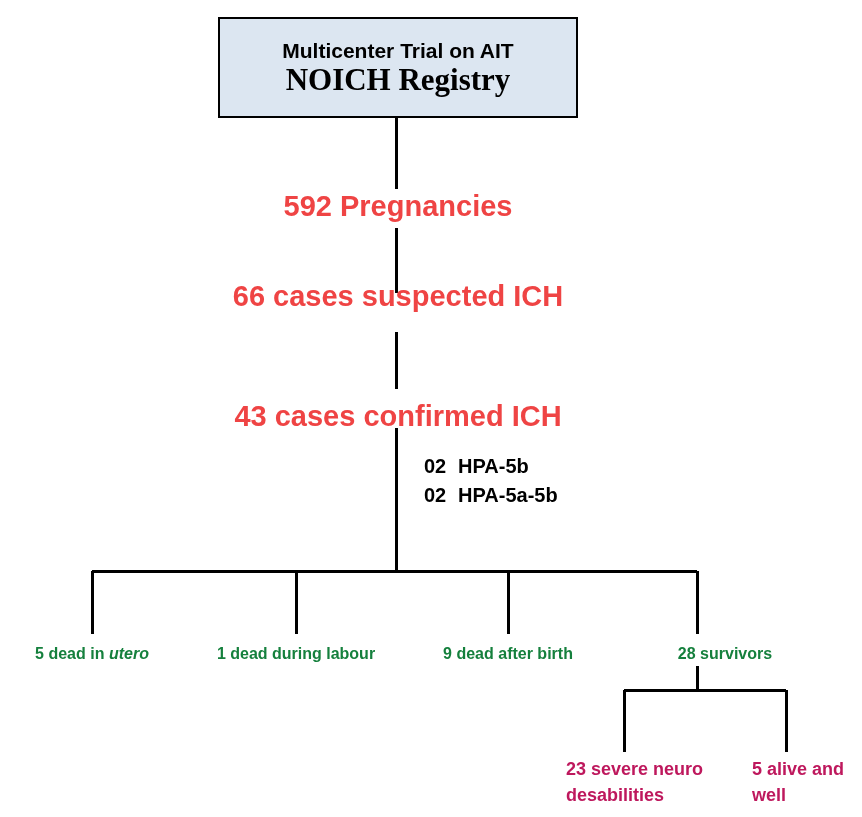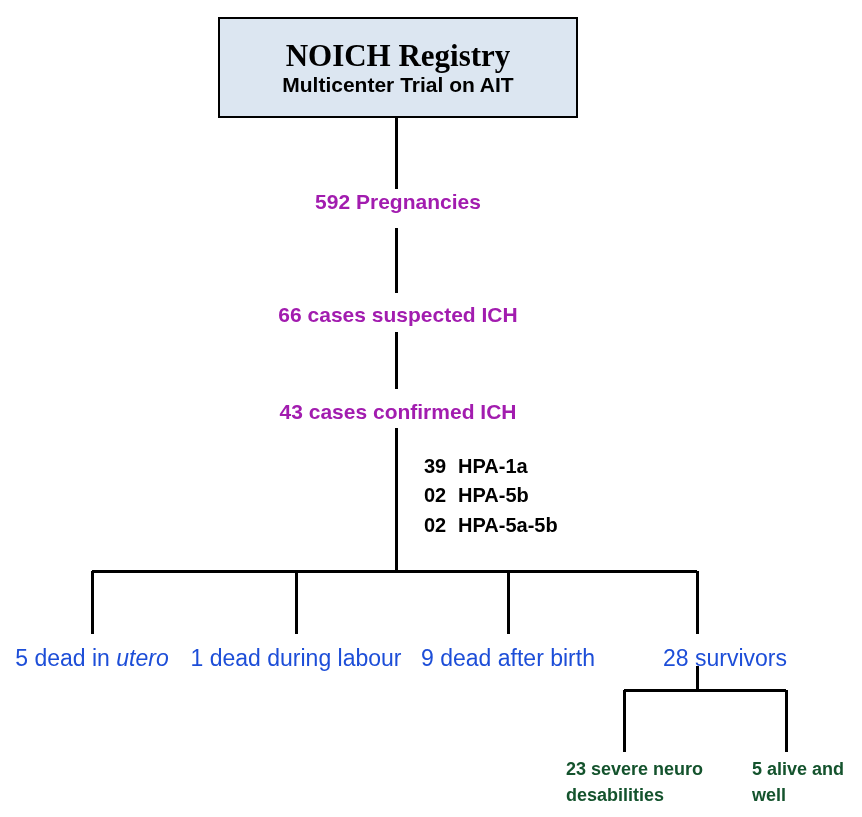--- a/index.html
+++ b/index.html
@@ -52,52 +52,52 @@
     font-family: "Liberation Sans", sans-serif;
     font-weight: bold;
     font-size: 21px;
     color: #000000;
     line-height: 1.1;
   }
   
   .stage-label {
     font-family: "Liberation Sans", sans-serif;
     font-weight: bold;
-    font-size: 21px;
-    color: #a21caf;
+    font-size: 29px;
+    color: #ef4444;
     transform: translateX(-50%);
   }
   
   #hpa-list {
     left: 424px;
     top: 452px;
     font-family: "Liberation Sans", sans-serif;
     font-weight: bold;
     font-size: 20px;
     color: #000000;
     line-height: 1.47;
     text-align: left;
   }
   .hpa-row { display: block; }
   .hpa-count { display: inline-block; width: 34px; }
   
   .outcome-label {
     font-family: "Liberation Sans", sans-serif;
-    font-weight: normal;
-    font-size: 23px;
-    color: #1d4ed8;
+    font-weight: bold;
+    font-size: 16px;
+    color: #15803d;
     transform: translateX(-50%);
   }
   .outcome-label .italic { font-style: italic; }
   
   .sub-outcome-label {
     font-family: "Liberation Sans", sans-serif;
     font-weight: bold;
     font-size: 18px;
-    color: #14532d;
+    color: #be185d;
     line-height: 1.42;
     text-align: left;
     white-space: normal;
   }
   #sub-outcome-neuro { left: 566px; top: 757px; width: 160px; }
   #sub-outcome-well  { left: 752px; top: 757px; width: 100px; }
 </style>
 </head>
 <body>
 
@@ -124,34 +124,31 @@
       <line x1="697" y1="666" x2="697" y2="690"></line>
 
       <line x1="624" y1="690" x2="786" y2="690"></line>
 
       <line x1="624" y1="690" x2="624" y2="752"></line>
       <line x1="786" y1="690" x2="786" y2="752"></line>
     </g>
   </svg>
 
   <div class="node" id="header-box">
+    <div id="header-subtitle">Multicenter Trial on AIT</div>
     <div id="header-title">NOICH Registry</div>
-    <div id="header-subtitle">Multicenter Trial on AIT</div>
   </div>
 
   <div class="node stage-label" style="left:398px; top:190px;">592 Pregnancies</div>
 
-  <div class="node stage-label" style="left:398px; top:303px;">66 cases suspected ICH</div>
+  <div class="node stage-label" style="left:398px; top:280px;">66 cases suspected ICH</div>
 
   <div class="node stage-label" style="left:398px; top:400px;">43 cases confirmed ICH</div>
 
   <div class="node" id="hpa-list">
-    <span class="hpa-row">
-      <span class="hpa-count">39</span><span>HPA-1a</span>
-    </span>
     <span class="hpa-row">
       <span class="hpa-count">02</span><span>HPA-5b</span>
     </span>
     <span class="hpa-row">
       <span class="hpa-count">02</span><span>HPA-5a-5b</span>
     </span>
   </div>
 
   <div class="node outcome-label" style="left:92px; top:645px;">
     <span>5 dead in </span><span class="italic">utero</span>

